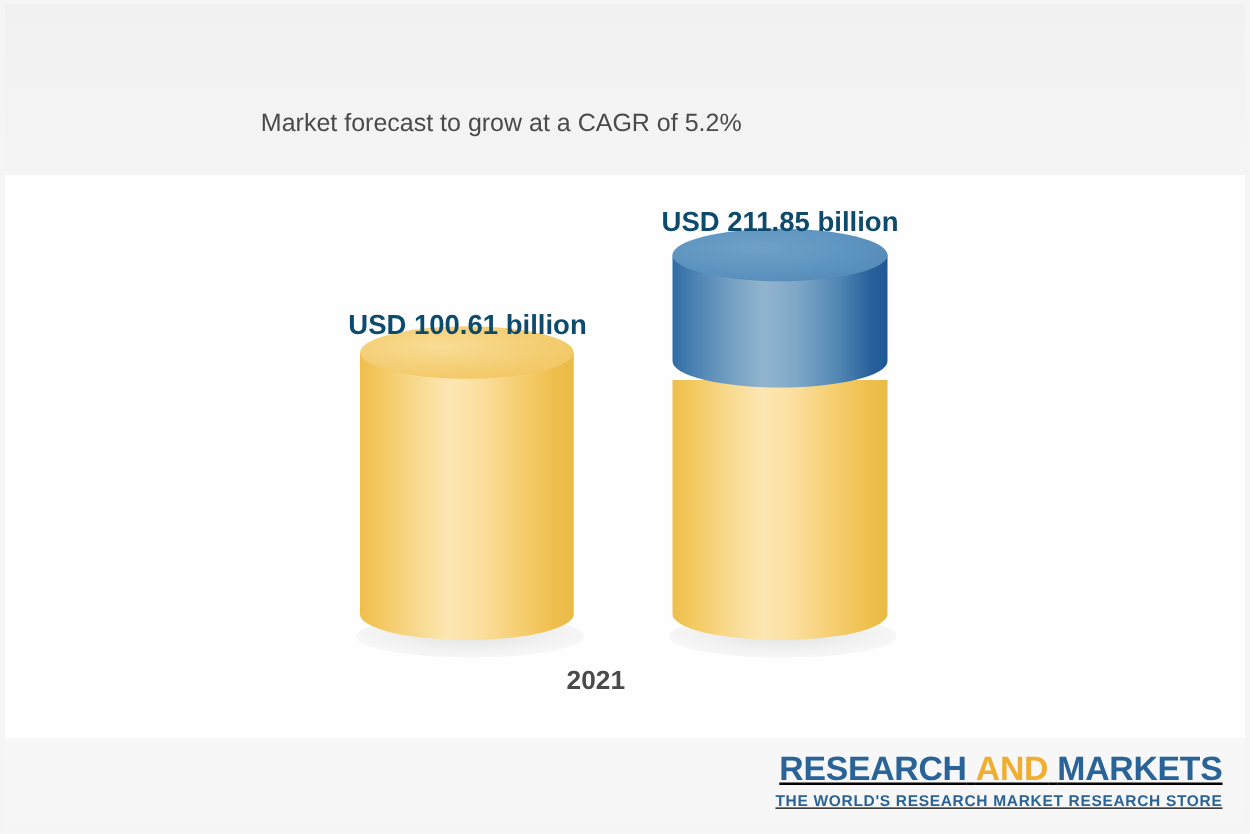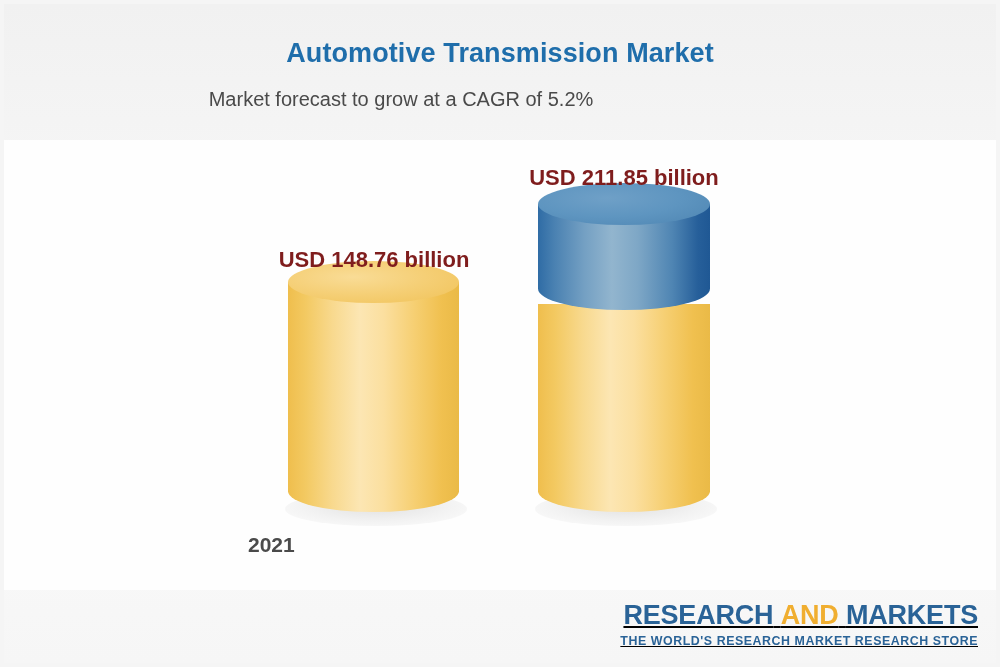--- a/index.html
+++ b/index.html
@@ -120,26 +120,26 @@
     background: radial-gradient(ellipse at 50% 40%, rgba(120,120,120,0.22) 0%, rgba(140,140,140,0.10) 55%, rgba(160,160,160,0) 100%);
     pointer-events: none;
   }
 
   
   .value-label {
     position: absolute;
     text-align: center;
     font-size: 22px;
     font-weight: bold;
-    color: #7f1d1d;
+    color: #0c4a6e;
     white-space: nowrap;
   }
   .cat-label {
     position: absolute;
-    text-align: left;
+    text-align: right;
     font-size: 21px;
     font-weight: bold;
     color: #4a4a4a;
   }
 
   
   #source-url {
     position: absolute;
     left: 30px;
     top: 621px;
@@ -172,33 +172,32 @@
   }
 </style>
 </head>
 <body>
 
 <div id="infographic">
 
   <div id="frame-inner"></div>
   <div id="plot-white"></div>
 
-  <div id="chart-title">Automotive Transmission Market</div>
   <div id="chart-subtitle">Market forecast to grow at a CAGR of 5.2%</div>
 
   <div class="cyl-shadow" style="left:285px; top:492px; width:182px; height:34px;"></div>
 
   <div class="cyl" style="left:288px; top:282px; width:171px; height:230px;">
 
     <div class="cyl-body fill-yellow" style="top:0; height:230px; border-radius: 0 0 50% 50% / 0 0 9% 9%;"></div>
 
     <div class="cyl-top top-yellow" style="top:-21px; height:42px;"></div>
   </div>
 
-  <div class="value-label" style="left:248px; top:247px; width:252px;">USD 148.76 billion</div>
+  <div class="value-label" style="left:248px; top:247px; width:252px;">USD 100.61 billion</div>
 
   <div class="cat-label" style="left:248px; top:533px; width:252px;">2021</div>
 
   <div class="cyl-shadow" style="left:535px; top:492px; width:182px; height:34px;"></div>
 
   <div class="cyl" style="left:538px; top:204px; width:172px; height:308px;">
 
     <div class="cyl-body fill-yellow" style="top:100px; height:208px; border-radius: 0 0 50% 50% / 0 0 10% 10%;"></div>
 
     <div class="cyl-body fill-blue" style="top:0; height:106px; border-radius: 0 0 50% 50% / 0 0 20% 20%;"></div>

